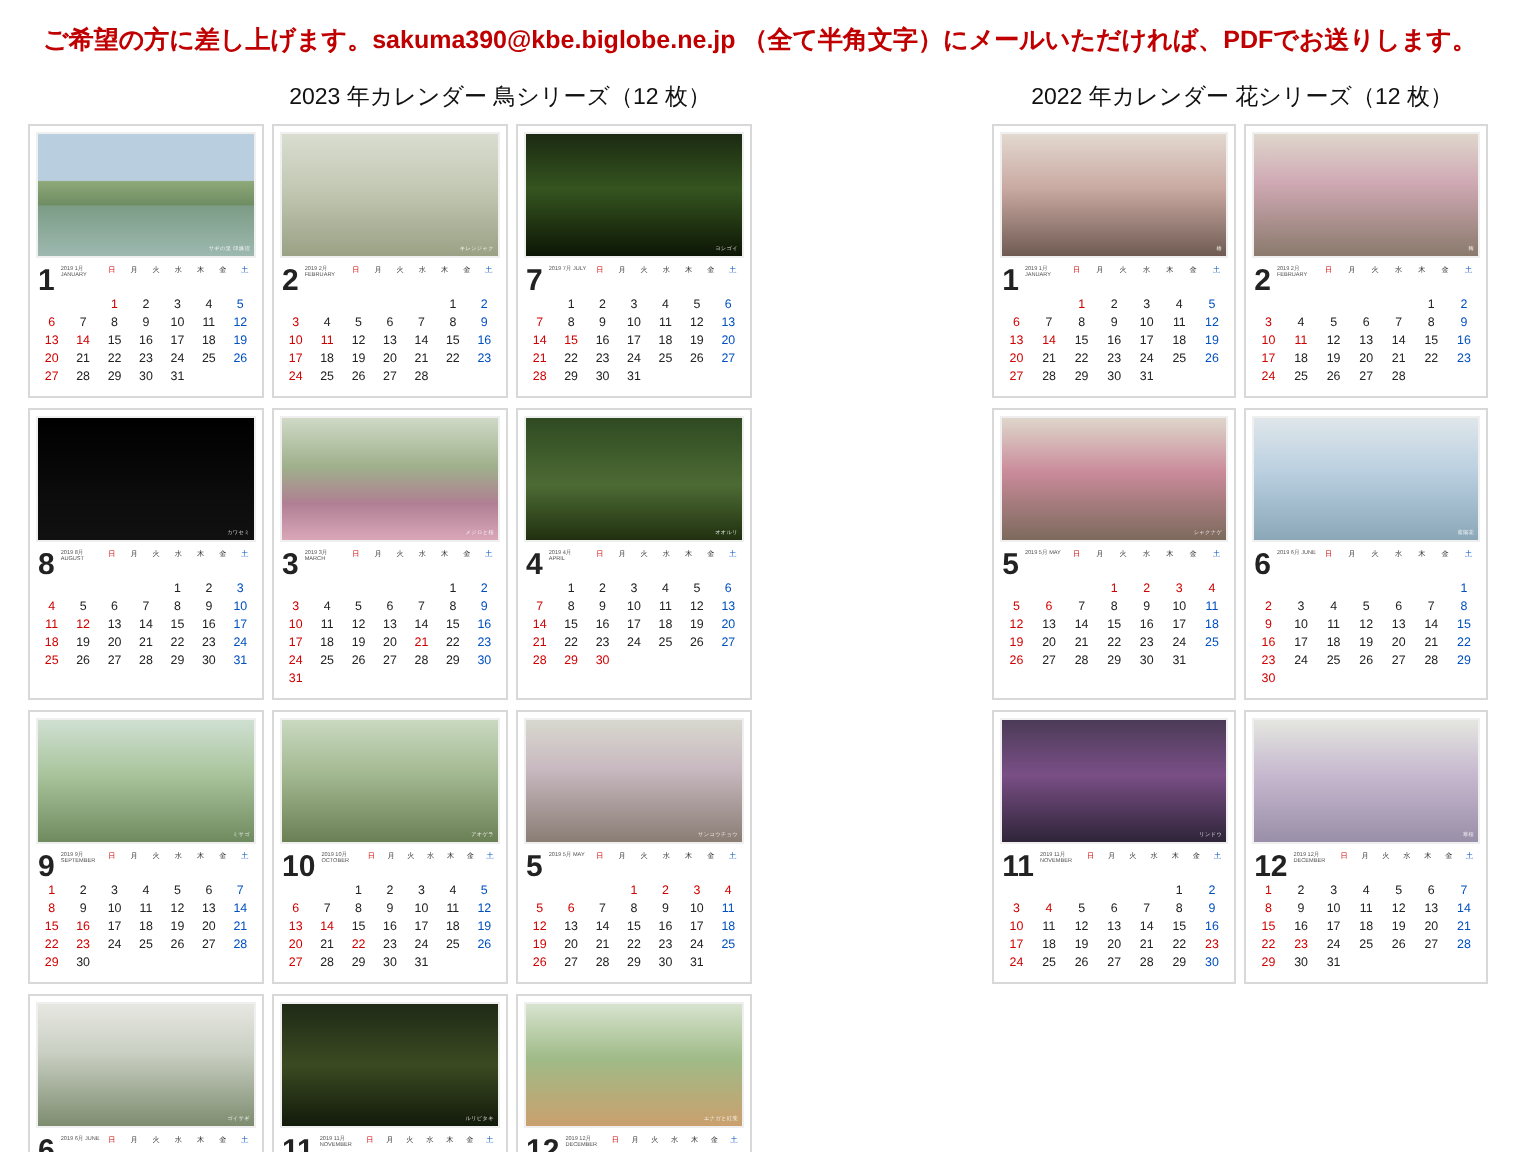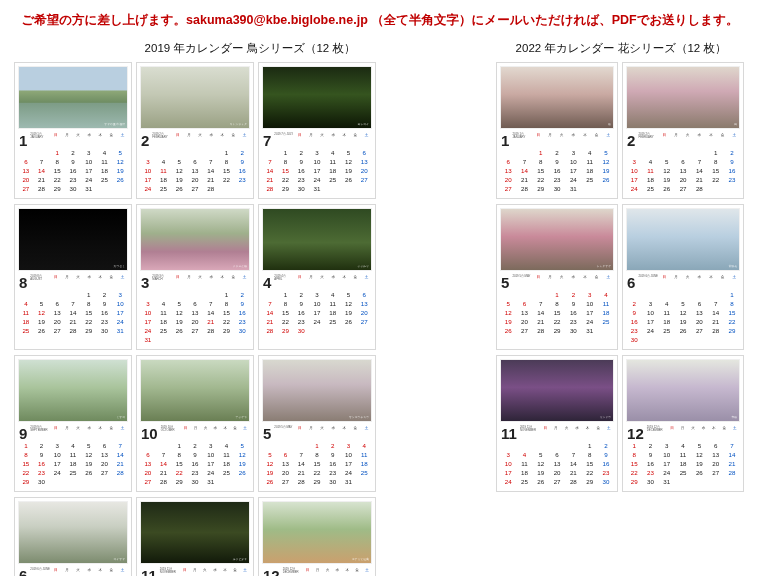--- a/index.html
+++ b/index.html
@@ -142,21 +142,21 @@
 </head>
 <body>
 
 <div class="page">
 
   <div class="notice">ご希望の方に差し上げます。sakuma390@kbe.biglobe.ne.jp （全て半角文字）にメールいただければ、PDFでお送りします。</div>
 
   <div class="columns">
 
     <div class="col-left">
-      <div class="col-title">2019 年カレンダー 鳥シリーズ（12 枚）</div>
+      <div class="col-title">2023 年カレンダー 鳥シリーズ（12 枚）</div>
       <div class="grid grid-left">
           <div class="sheet">
             <div class="photo ph1">
               <div class="cap">サギの里 印旛沼</div>
             </div>
             <div class="calblock">
               <div class="mnum">1</div>
               <div class="minfo">2019 1月 JANUARY</div>
               <div class="dows">
                 <span class="sun">日</span>

